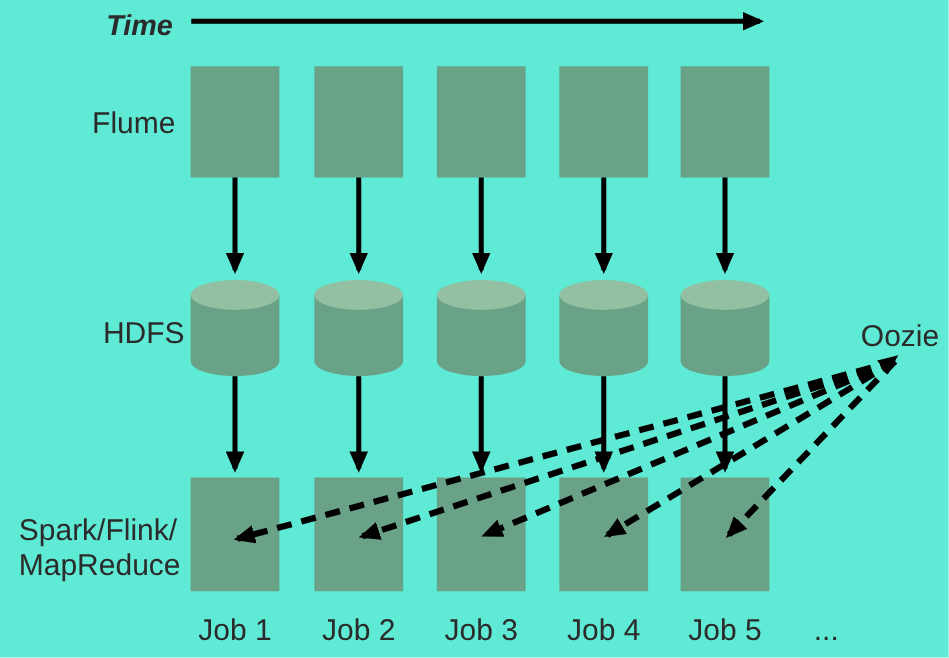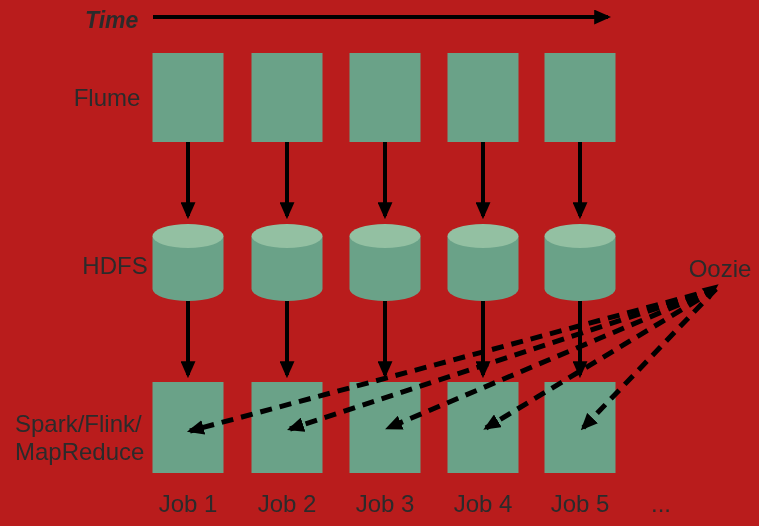--- a/index.html
+++ b/index.html
@@ -4,21 +4,21 @@
 <style>
   html, body {
     margin: 0;
     padding: 0;
     background: #ffffff;
   }
   .stage {
     position: relative;
     width: 759px;
     height: 526px;
-    background: #b91c1c;
+    background: #5eead4;
     overflow: hidden;
   }
   svg {
     display: block;
   }
   svg text {
     font-family: "Liberation Sans", sans-serif;
     fill: var(--text, #2b2b2b);
   }
   .node {

